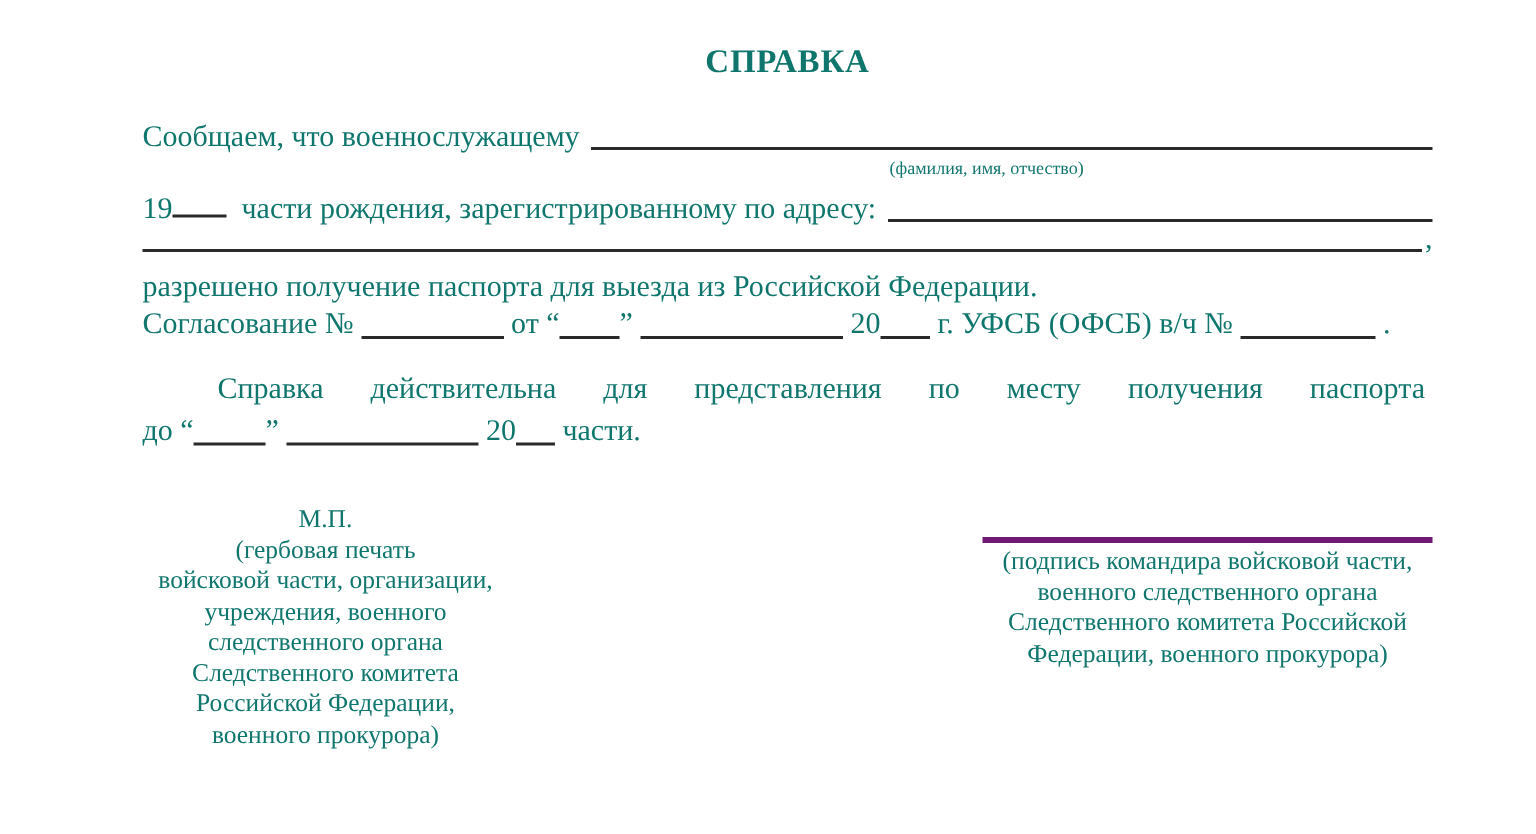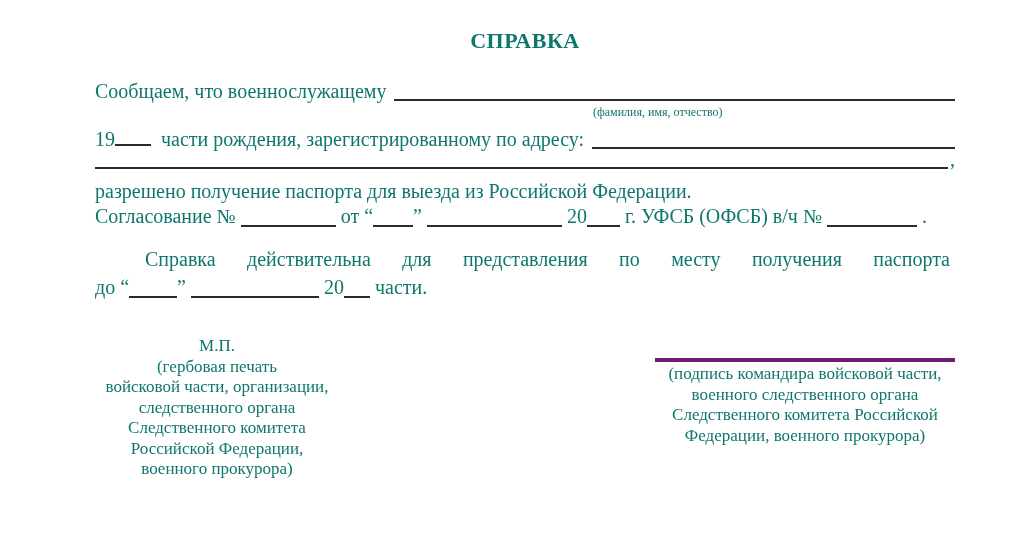--- a/index.html
+++ b/index.html
@@ -104,20 +104,21 @@
     <span class="blank w128"></span>
     <span>20</span><span class="blank w26"></span>
     <span>части.</span>
   </div>
 
   <div class="stamp-block">
     <div>М.П.</div>
     <div>
         <span class="cap-line">(гербовая печать</span>
         <span class="cap-line">войсковой части, организации,</span>
+        <span class="cap-line">учреждения, военного</span>
         <span class="cap-line">следственного органа</span>
         <span class="cap-line">Следственного комитета</span>
         <span class="cap-line">Российской Федерации,</span>
         <span class="cap-line">военного прокурора)</span>
       </div>
   </div>
 
   <div class="sig-block">
     <div>
         <span class="cap-line">(подпись командира войсковой части,</span>

